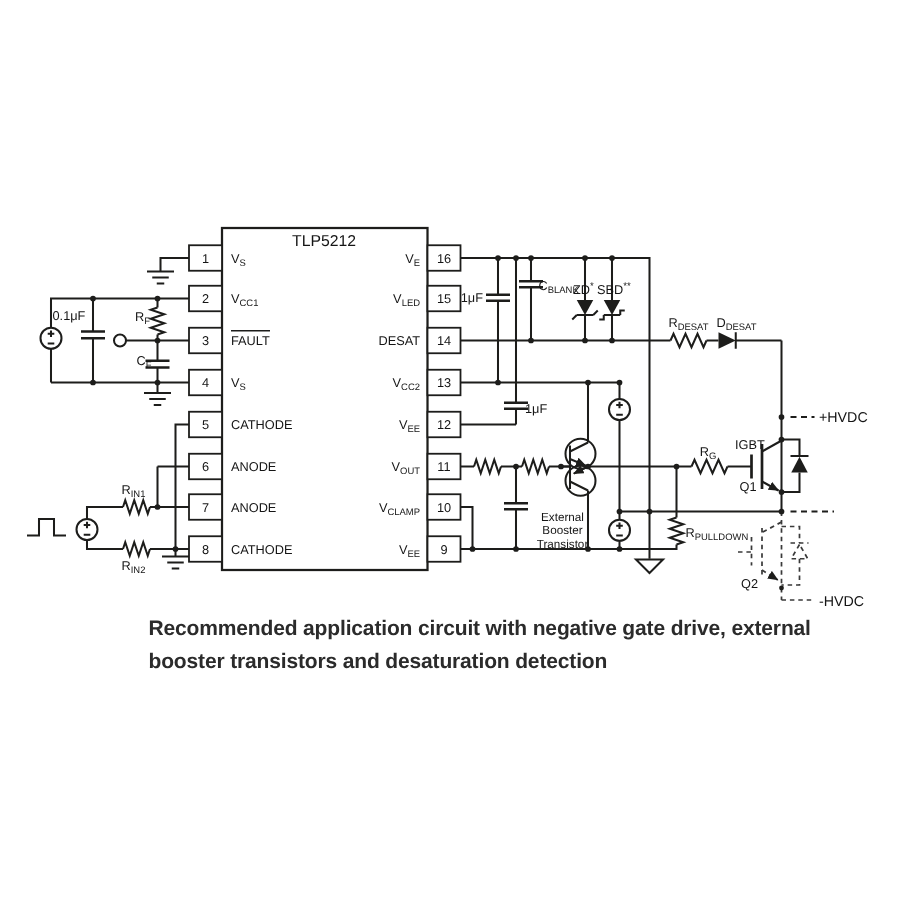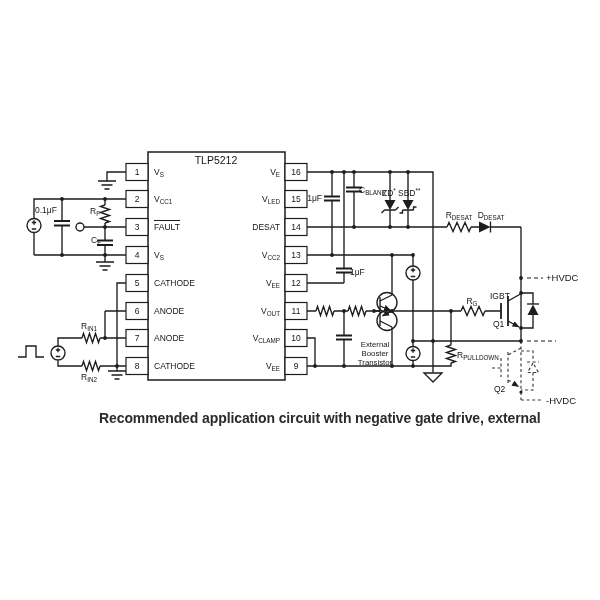--- a/index.html
+++ b/index.html
@@ -354,14 +354,15 @@
     <text class="t" x="494" y="392">Q2</text>
     <text class="t" x="457" y="358"><tspan>R</tspan><tspan class="sb" dy="2.3">PULLDOWN</tspan></text>
     <text class="ts nm" x="375" y="347">External</text>
     <text class="ts nm" x="375" y="356">Booster</text>
     <text class="ts nm" x="375" y="365">Transistor</text>
   </g>
 </svg>
 
 <div id="caption">
   <div>Recommended application circuit with negative gate drive, external</div>
+  <div>booster transistors and desaturation detection</div>
 </div>
 </div>
 
 </body></html>

